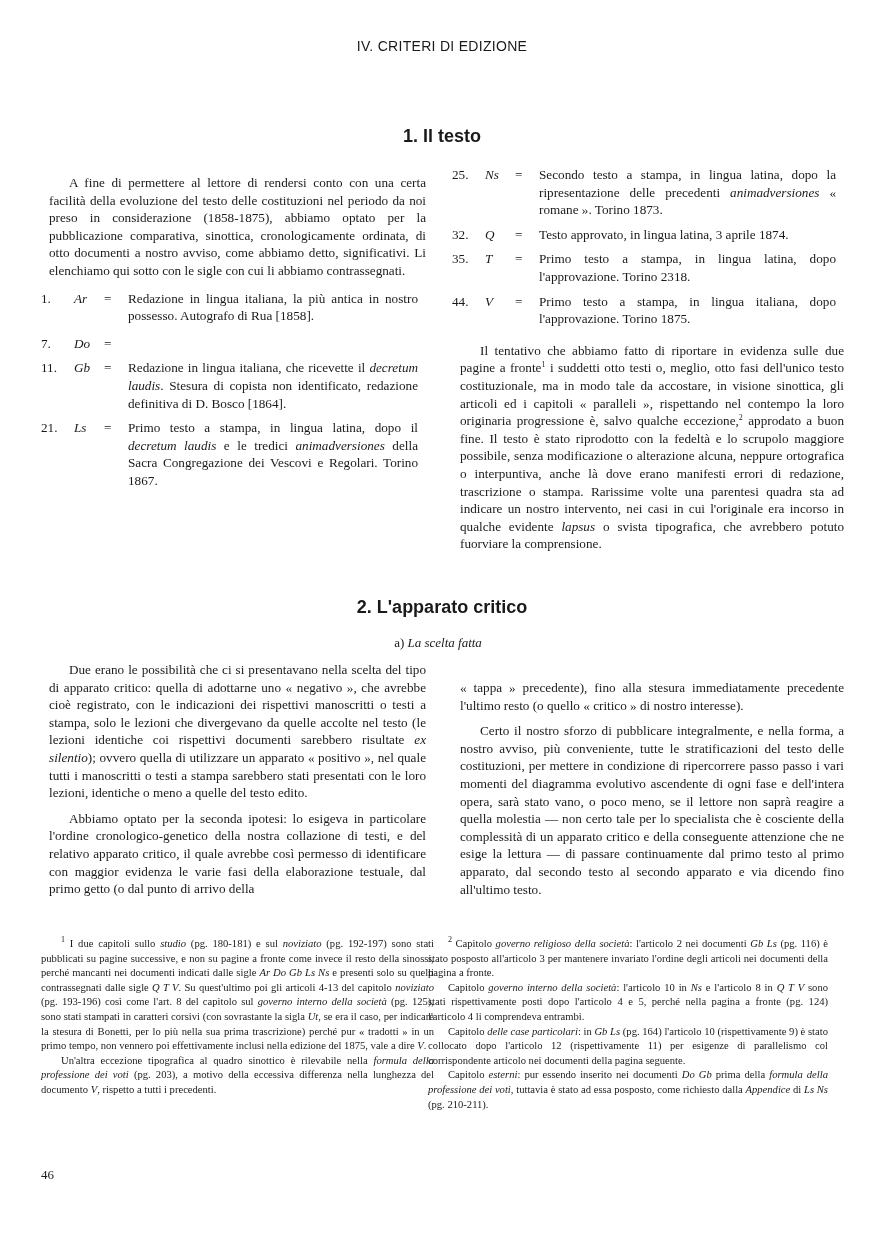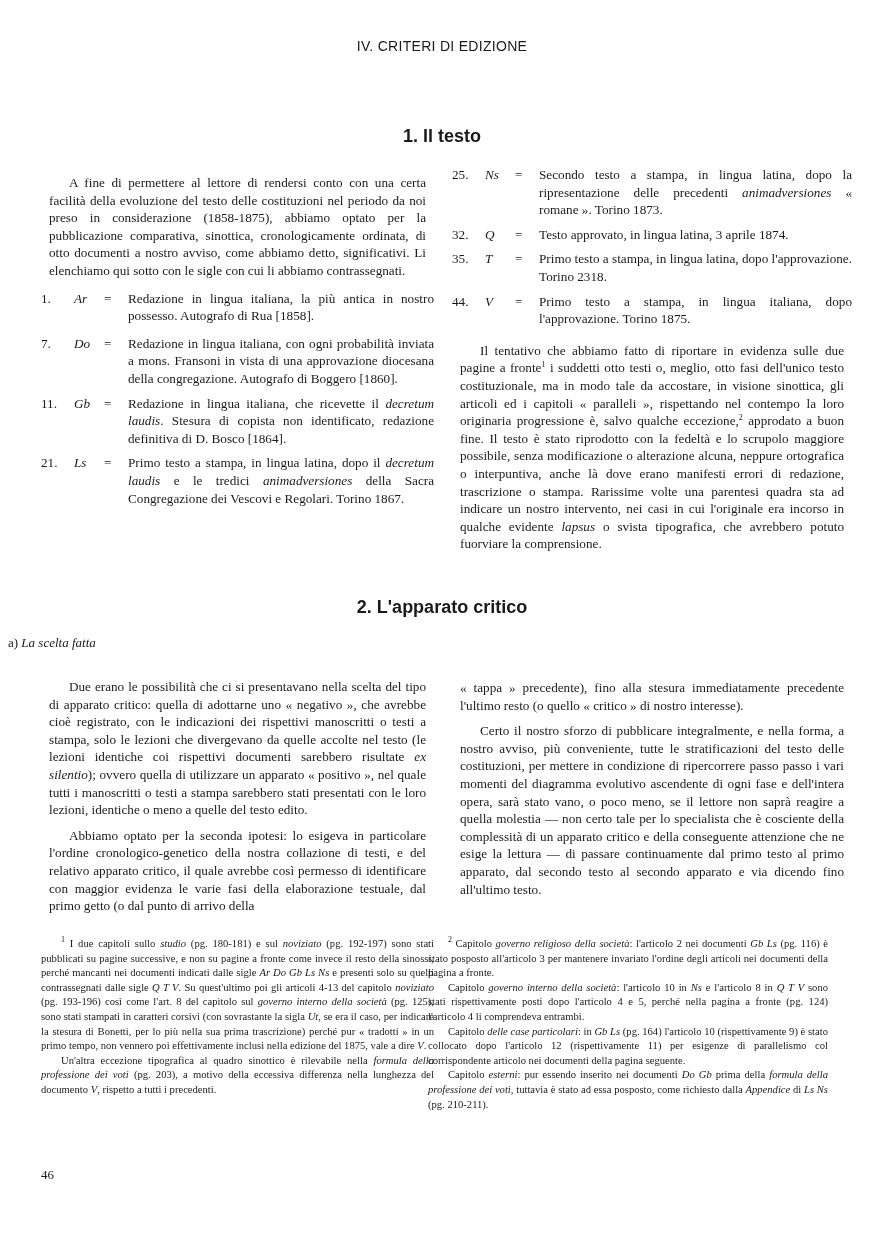--- a/index.html
+++ b/index.html
@@ -2,24 +2,24 @@
 <html><head>
 <meta charset="utf-8">
 <style>
   html, body { margin: 0; padding: 0; background: #ffffff; }
   body { width: 884px; height: 1233px; position: relative; overflow: hidden; color: #1a1a1a;
          font-family: "Liberation Serif", "DejaVu Serif", serif; }
   .chapter-title { position: absolute; top: 38px; left: 0; width: 884px; text-align: center;
          font-family: "Liberation Sans", "DejaVu Sans", sans-serif; font-size: 14px; letter-spacing: 0.3px; }
   .section-title { position: absolute; left: 0; width: 884px; text-align: center;
          font-family: "Liberation Sans", "DejaVu Sans", sans-serif; font-weight: bold; font-size: 18px; }
-  .subsection-title { position: absolute; left: 8px; width: 876px; font-size: 13px; }
+  .subsection-title { position: absolute; left: 0; width: 876px; text-align: center; font-size: 13px; }
   .col { position: absolute; font-size: 13.2px; line-height: 17.6px; text-align: justify; }
   .col p { margin: 8px; text-indent: 20px; }
-  .siglum-list { margin: 10px 0 0 0; padding: 0; list-style: none; }
+  .siglum-list { margin: 10px 16px 0 0; padding: 0; list-style: none; }
   .siglum-item { display: flex; margin-bottom: 7px; }
   .siglum-num { width: 33px; flex: none; }
   .siglum-code { width: 30px; flex: none; font-style: italic; }
   .siglum-eq { width: 24px; flex: none; }
   .siglum-desc { flex: 1; text-align: justify; }
   .fn { position: absolute; font-size: 10.6px; line-height: 14.6px; text-align: justify; }
   .fn p { margin: 0; text-indent: 20px; }
   .sup { font-size: 8px; vertical-align: super; line-height: 0; }
   i, .it { }
   .page-number { position: absolute; left: 41px; top: 1167px; font-size: 13px; }
@@ -37,21 +37,20 @@
     <li class="siglum-item">
       <span class="siglum-num">1.</span>
       <span class="siglum-code">Ar</span>
       <span class="siglum-eq">=</span>
       <span class="siglum-desc">Redazione in lingua italiana, la più antica in nostro possesso. Autografo di Rua [1858].</span>
     </li>
     <li class="siglum-item" style="margin-top:10px;">
       <span class="siglum-num">7.</span>
       <span class="siglum-code">Do</span>
       <span class="siglum-eq">=</span>
-      <span class="siglum-desc">Redazione in lingua italiana, con ogni probabilità inviata a mons. Fransoni in vista di una approvazione diocesana della congregazione. Autografo di Boggero [1860].</span>
     </li>
     <li class="siglum-item">
       <span class="siglum-num">11.</span>
       <span class="siglum-code">Gb</span>
       <span class="siglum-eq">=</span>
       <span class="siglum-desc"><span>Redazione in lingua italiana, che ricevette il </span><i>decretum laudis</i><span>. Stesura di copista non identificato, redazione definitiva di D. Bosco [1864].</span></span>
     </li>
     <li class="siglum-item">
       <span class="siglum-num">21.</span>
       <span class="siglum-code">Ls</span>
@@ -87,21 +86,21 @@
       <span class="siglum-eq">=</span>
       <span class="siglum-desc">Primo testo a stampa, in lingua italiana, dopo l'approvazione. Torino 1875.</span>
     </li>
   </ul>
   <p style="margin-top:14px;"><span>Il tentativo che abbiamo fatto di riportare in evidenza sulle due pagine a fronte</span><span class="sup">1</span><span> i suddetti otto testi o, meglio, otto fasi dell'unico testo costituzionale, ma in modo tale da accostare, in visione sinottica, gli articoli ed i capitoli « paralleli », rispettando nel contempo la loro originaria progressione è, salvo qualche eccezione,</span><span class="sup">2</span><span> approdato a buon fine. Il testo è stato riprodotto con la fedeltà e lo scrupolo maggiore possibile, senza modificazione o alterazione alcuna, neppure ortografica o interpuntiva, anche là dove erano manifesti errori di redazione, trascrizione o stampa. Rarissime volte una parentesi quadra sta ad indicare un nostro intervento, nei casi in cui l'originale era incorso in qualche evidente </span><i>lapsus</i><span> o svista tipografica, che avrebbero potuto fuorviare la comprensione.</span></p>
 </div>
 
 <div class="section-title" style="top:597px;">2. L'apparato critico</div>
 <div class="subsection-title" style="top:635px;"><span>a)</span> <i>La scelta fatta</i></div>
 
-<div class="col" style="left:41px; top:670px; width:393px;">
+<div class="col" style="left:41px; top:653px; width:393px;">
   <p><span>Due erano le possibilità che ci si presentavano nella scelta del tipo di apparato critico: quella di adottarne uno « negativo », che avrebbe cioè registrato, con le indicazioni dei rispettivi manoscritti o testi a stampa, solo le lezioni che divergevano da quelle accolte nel testo (le lezioni identiche coi rispettivi documenti sarebbero risultate </span><i>ex silentio</i><span>); ovvero quella di utilizzare un apparato « positivo », nel quale tutti i manoscritti o testi a stampa sarebbero stati presentati con le loro lezioni, identiche o meno a quelle del testo edito.</span></p>
   <p>Abbiamo optato per la seconda ipotesi: lo esigeva in particolare l'ordine cronologico-genetico della nostra collazione di testi, e del relativo apparato critico, il quale avrebbe così permesso di identificare con maggior evidenza le varie fasi della elaborazione testuale, dal primo getto (o dal punto di arrivo della</p>
 </div>
 
 <div class="col" style="left:452px; top:671px; width:400px;">
   <p style="text-indent:0;">« tappa » precedente), fino alla stesura immediatamente precedente l'ultimo resto (o quello « critico » di nostro interesse).</p>
   <p>Certo il nostro sforzo di pubblicare integralmente, e nella forma, a nostro avviso, più conveniente, tutte le stratificazioni del testo delle costituzioni, per mettere in condizione di ripercorrere passo passo i vari momenti del diagramma evolutivo ascendente di ogni fase e dell'intera opera, sarà stato vano, o poco meno, se il lettore non saprà reagire a quella molestia — non certo tale per lo specialista che è cosciente della complessità di un apparato critico e della conseguente attenzione che ne esige la lettura — di passare continuamente dal primo testo al primo apparato, dal secondo testo al secondo apparato e via dicendo fino all'ultimo testo.</p>
 </div>
 
 <div class="fn" style="left:41px; top:937px; width:393px;">

